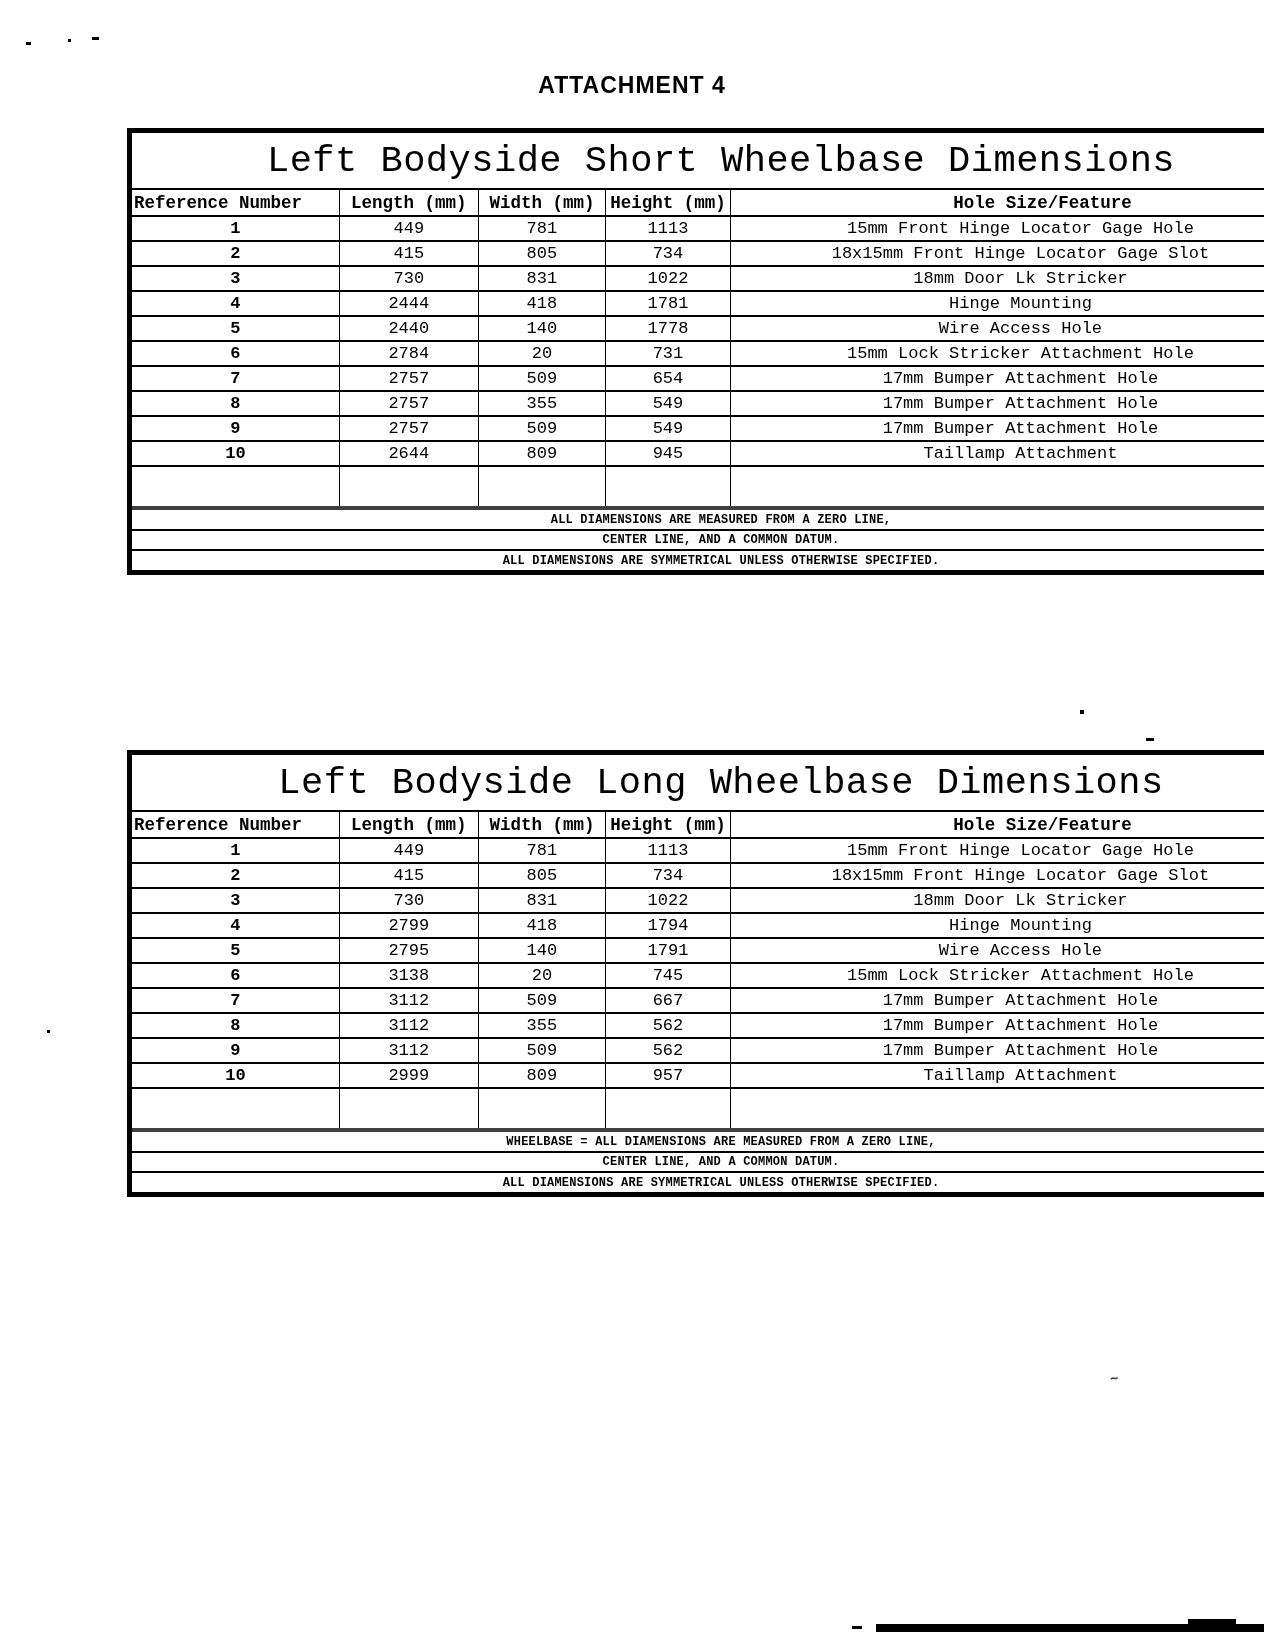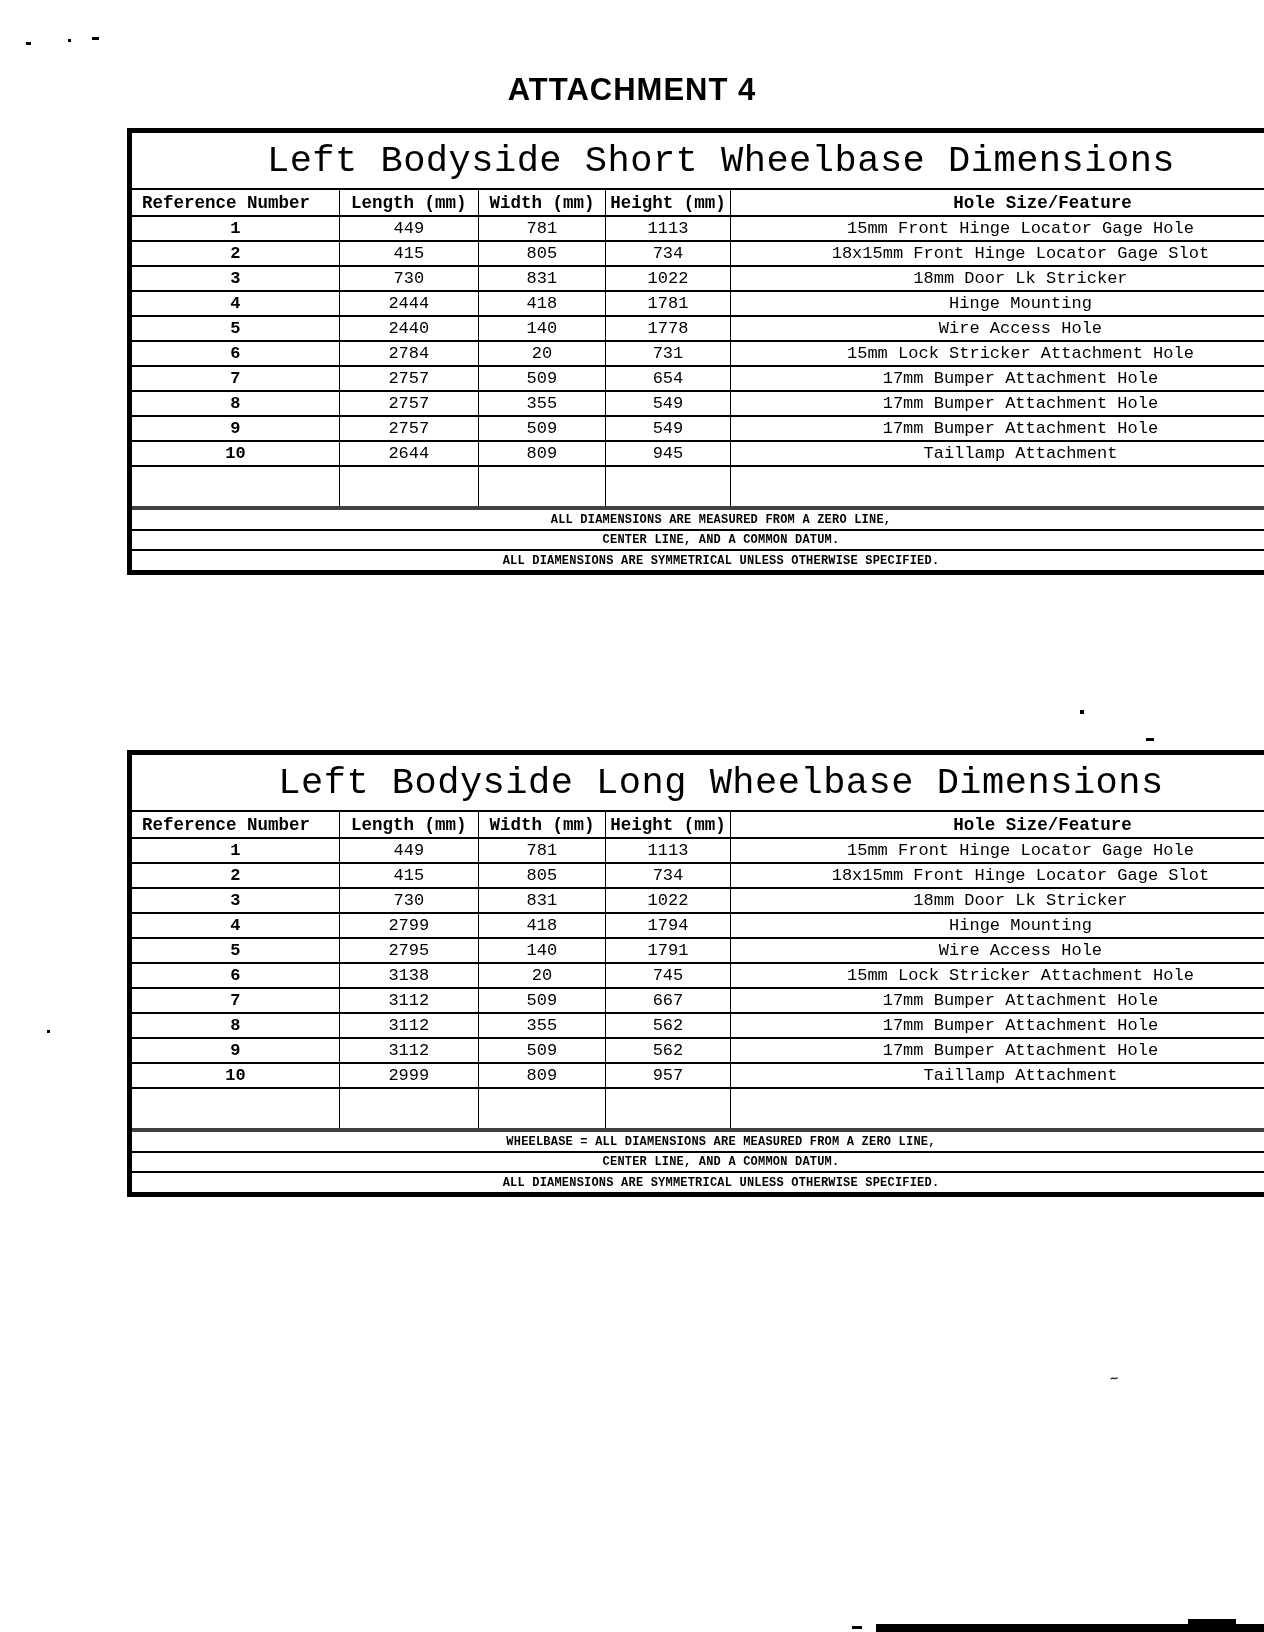--- a/index.html
+++ b/index.html
@@ -10,21 +10,21 @@
     color: #000;
     position: relative;
     overflow: hidden;
   }
   .page { position: absolute; inset: 0; background: #fff; }
 
   .page-title {
     position: absolute;
     top: 72px; left: 0; width: 100%;
     text-align: center;
-    font-size: 31px;
+    font-size: 23px;
     font-weight: bold;
     letter-spacing: 1px;
   }
 
   .dim-table {
     position: absolute;
     left: 127px;
     width: 1188px;
     border: 5px solid #000;
     background: #fff;
@@ -56,21 +56,21 @@
     border: 2px solid #000;
     border-left-width: 1.5px;
     border-right-width: 1.5px;
     font-size: 17.5px;
     font-weight: bold;
     height: 27px;
     text-align: center;
     white-space: nowrap;
     overflow: hidden;
   }
-  table.dims th:first-child { border-left: none; text-align: left; padding-left: 10px; }
+  table.dims th:first-child { border-left: none; text-align: left; padding-left: 2px; }
   table.dims th:last-child { border-right: none; padding-left: 44px; }
 
   table.dims td {
     border: 2px solid #000;
     border-left-width: 1.5px;
     border-right-width: 1.5px;
     font-size: 17px;
     height: 25px;
     text-align: center;
     white-space: nowrap;

